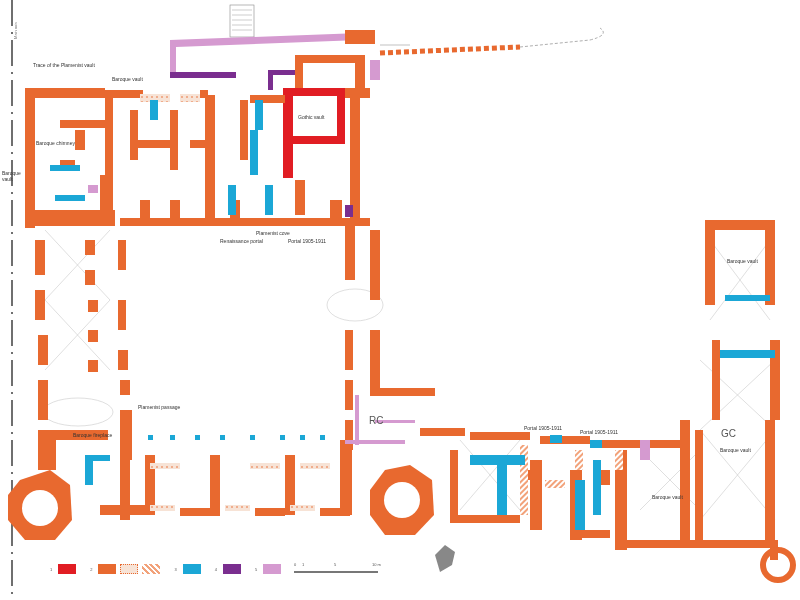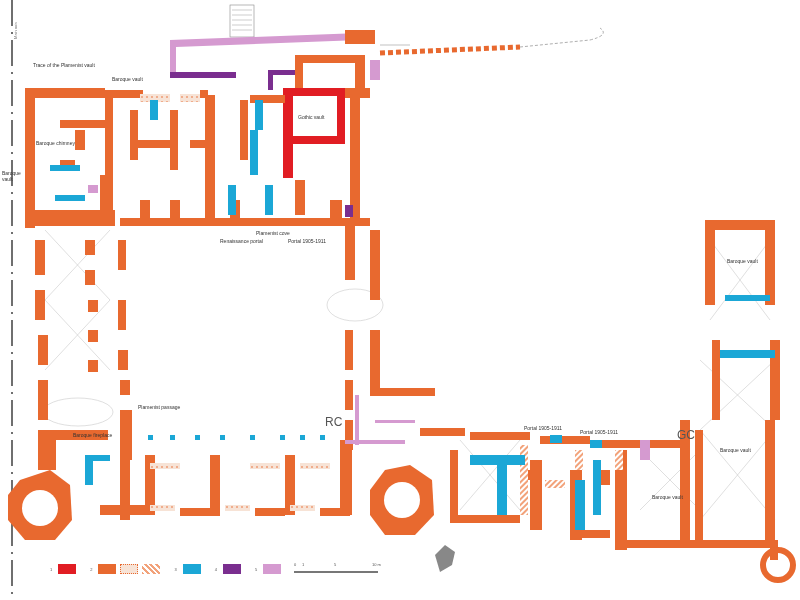--- a/index.html
+++ b/index.html
@@ -1,19 +1,19 @@
 <!DOCTYPE html>
 <html><head>
 <meta charset="utf-8">
 <style>
   html,body{margin:0;padding:0;background:#fff;}
   body{width:800px;height:600px;overflow:hidden;position:relative;font-family:"Liberation Sans",sans-serif;}
   #plan{position:absolute;left:0;top:0;width:800px;height:600px;}
   .lbl{position:absolute;font-size:5px;color:#333;white-space:nowrap;font-family:"Liberation Sans",sans-serif;}
-  .lbl.big{font-size:12px;color:#555;}
+  .lbl.big{font-size:10px;color:#555;margin-left:44px;}
   .legend{position:absolute;left:40px;top:562px;height:14px;display:flex;align-items:center;gap:4px;}
   .lg-num{font-size:4px;color:#555;margin-left:10px;margin-right:2px;}
   .sw{width:18px;height:10px;display:inline-block;}
   .scale{position:absolute;left:294px;top:562px;width:90px;height:14px;}
   .scale .bar{position:absolute;left:0;top:9px;width:84px;height:1.5px;background:#777;}
   .scale span{position:absolute;top:0;font-size:4px;color:#555;}
   .axis{position:absolute;left:10px;top:0;width:4px;height:600px;}
   .axis-label{position:absolute;left:13px;top:22px;font-size:4px;color:#777;writing-mode:vertical-rl;transform:rotate(180deg);}
 </style>
 </head>

